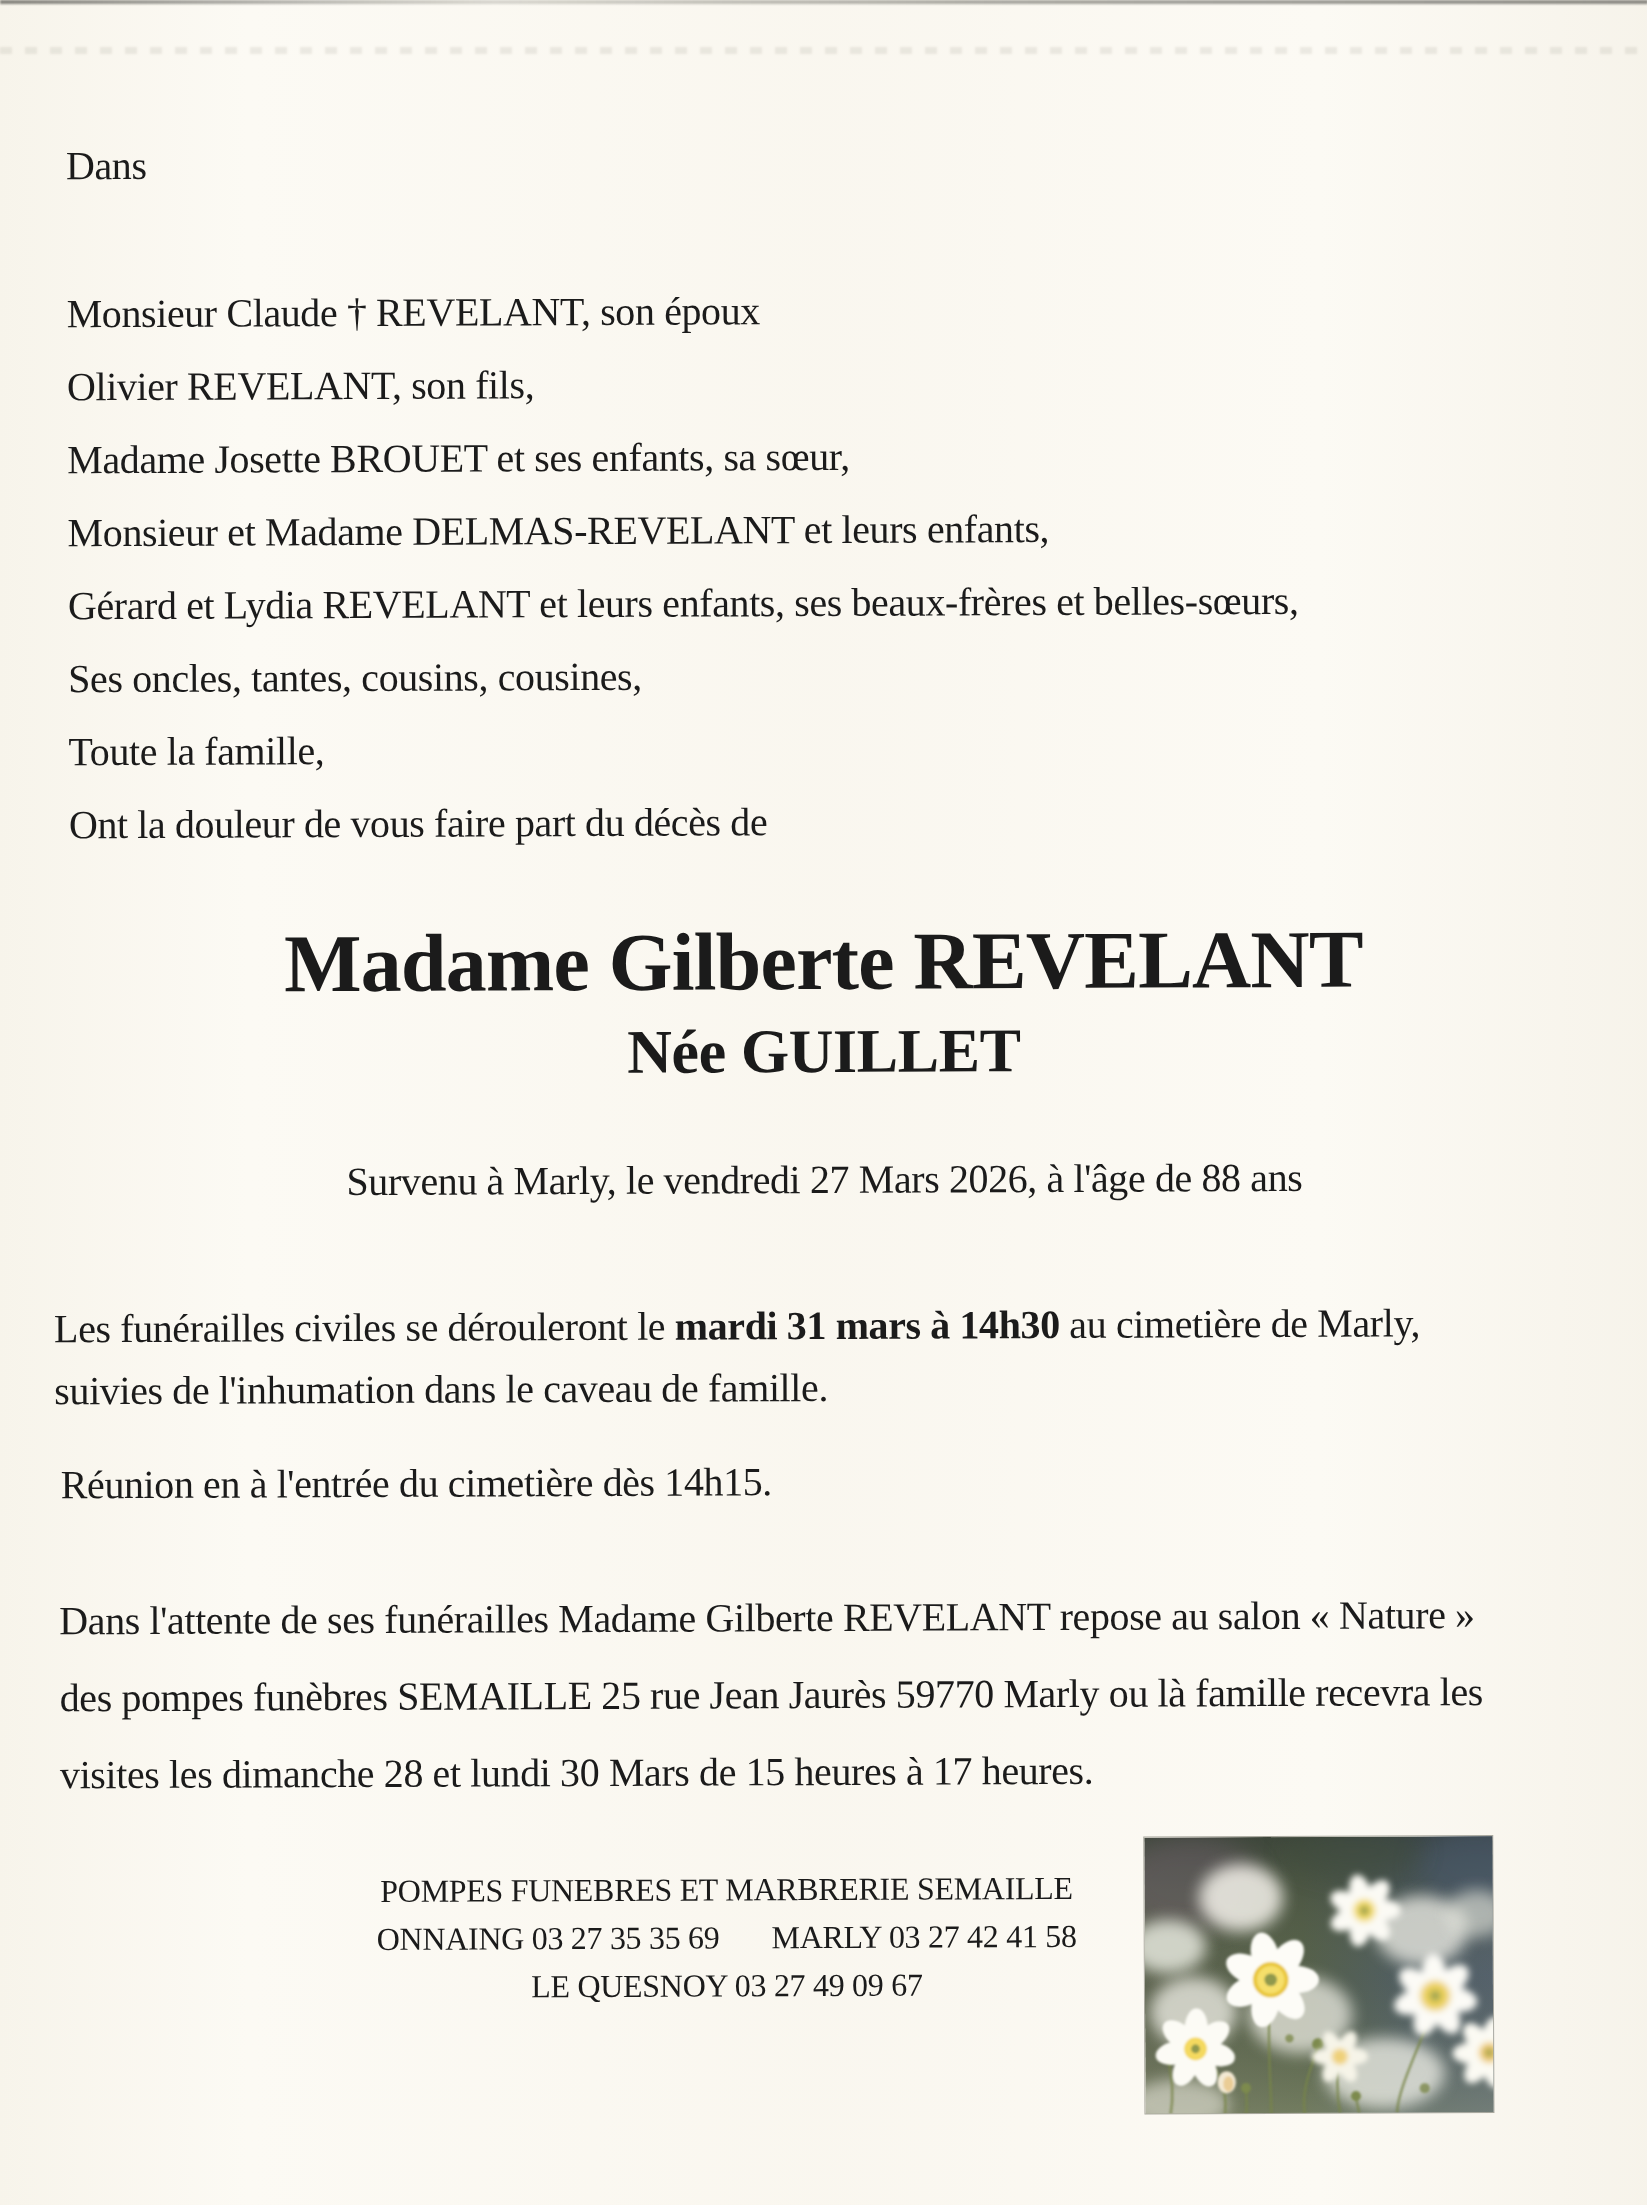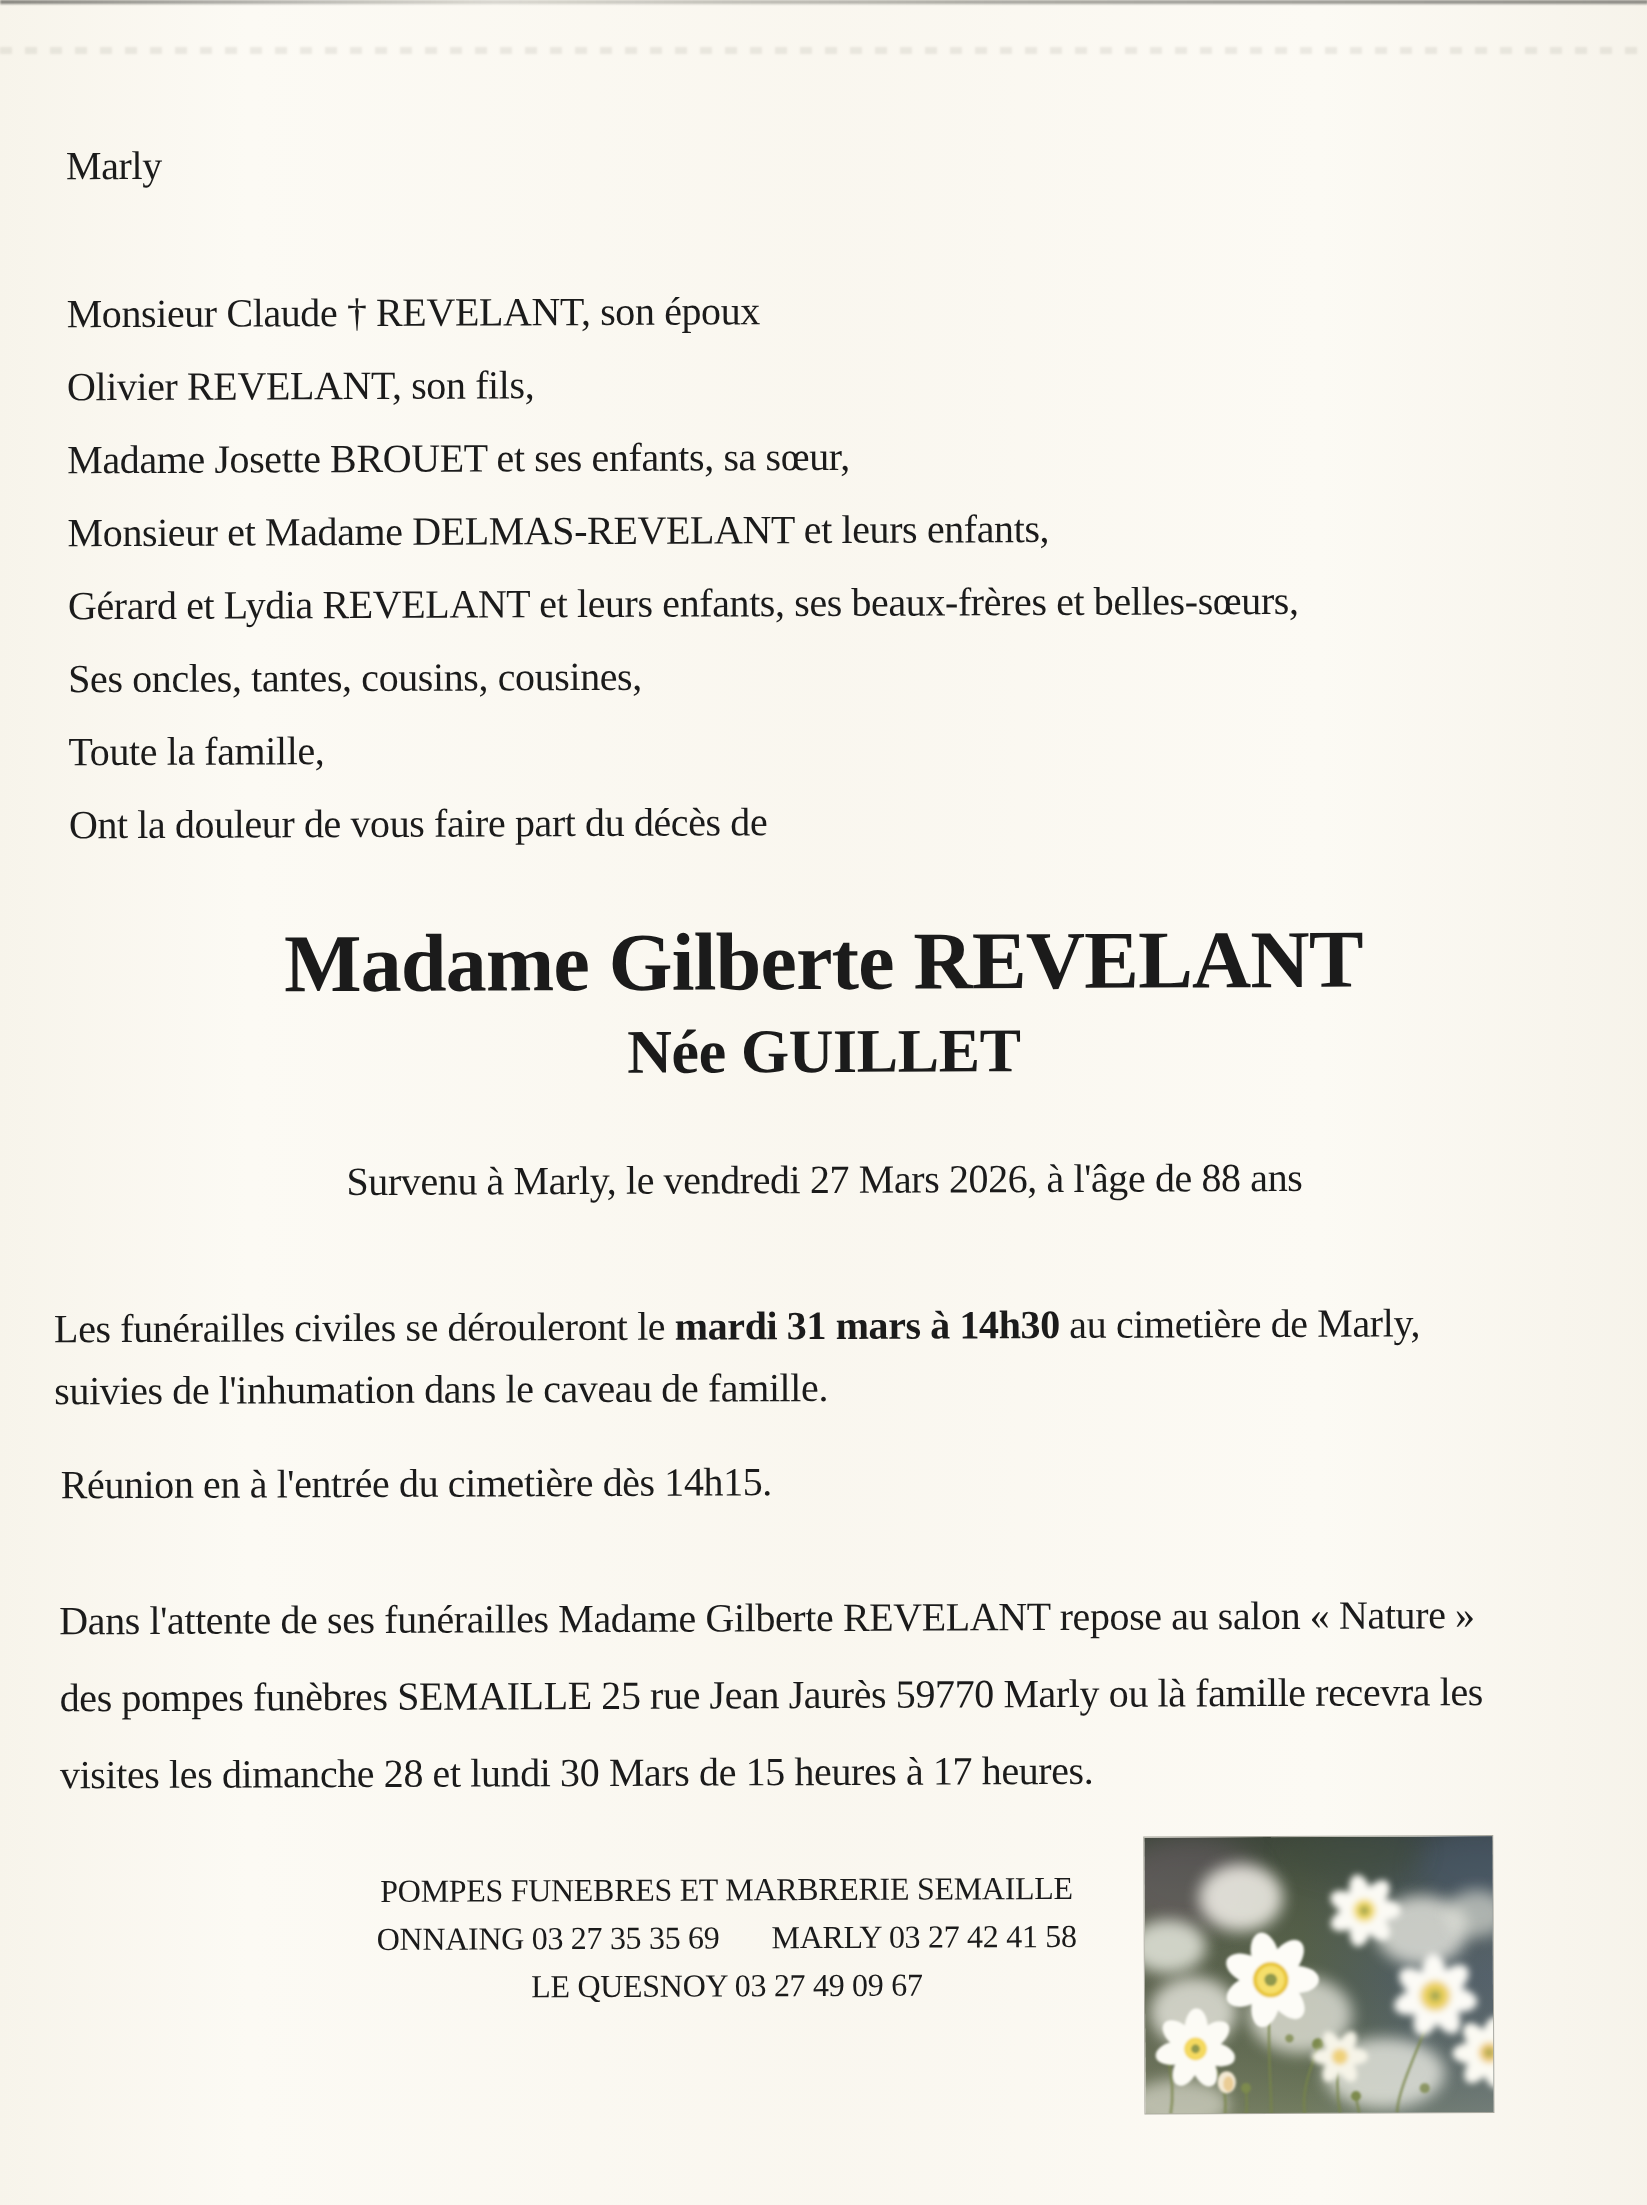--- a/index.html
+++ b/index.html
@@ -93,21 +93,21 @@
 </style>
 </head>
 <body>
 
 <div class="sheet">
   <div class="scan-top"></div>
   <div class="scan-band"></div>
 
   <div class="skew">
 
-    <p class="city">Marly</p>
+    <p class="city">Dans</p>
 
     <div class="family">
       <p class="line">Monsieur Claude † REVELANT, son époux</p>
       <p class="line">Olivier REVELANT, son fils,</p>
       <p class="line">Madame Josette BROUET et ses enfants, sa sœur,</p>
       <p class="line">Monsieur et Madame DELMAS-REVELANT et leurs enfants,</p>
       <p class="line">Gérard et Lydia REVELANT et leurs enfants, ses beaux-frères et belles-sœurs,</p>
       <p class="line">Ses oncles, tantes, cousins, cousines,</p>
       <p class="line">Toute la famille,</p>
       <p class="line">Ont la douleur de vous faire part du décès de</p>

